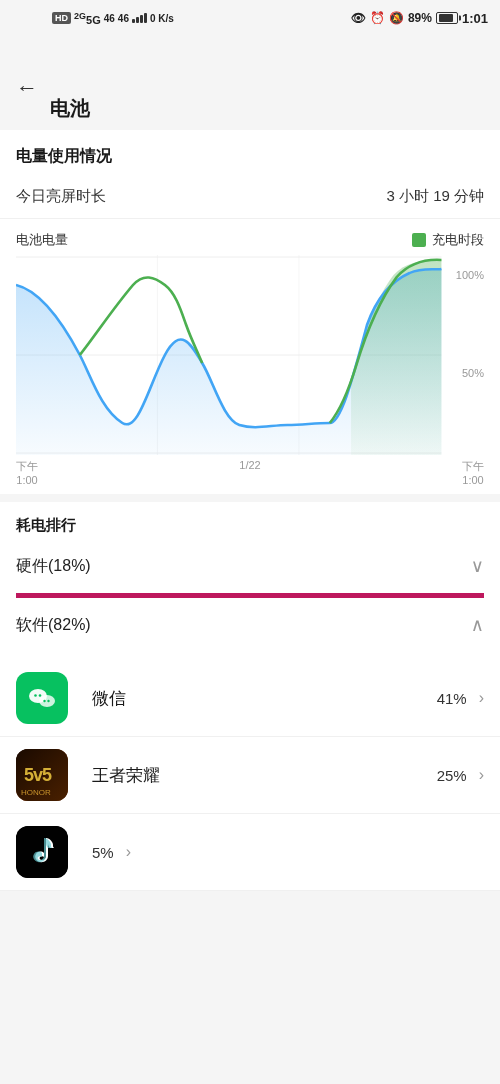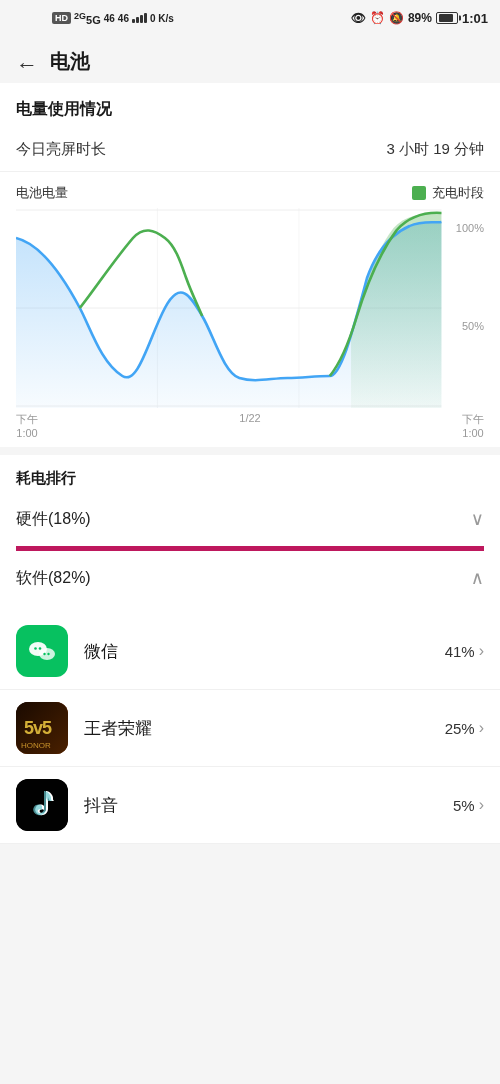--- a/index.html
+++ b/index.html
@@ -83,20 +83,21 @@
     }
     .back-arrow {
       font-size: 22px;
       color: #333;
       cursor: pointer;
     }
     .header-title {
       font-size: 20px;
       font-weight: 600;
       color: #1a1a1a;
+      margin-top: 47px;
     }
 
     
     .content {
       background: #fff;
       margin: 0;
     }
 
     .section-title {
       font-size: 16px;
@@ -224,20 +225,21 @@
     .app-list {
       background: #fff;
       padding: 0 0 0 0;
     }
     .app-row {
       display: flex;
       align-items: center;
       padding: 12px 16px;
       border-bottom: 1px solid #f0f0f0;
       cursor: pointer;
+      gap: 8px;
     }
     .app-icon {
       width: 52px;
       height: 52px;
       border-radius: 12px;
       margin-right: 16px;
       flex-shrink: 0;
       display: flex;
       align-items: center;
       justify-content: center;
@@ -460,18 +462,17 @@
   <div class="app-row">
     <div class="app-icon app-icon-douyin">
       <svg viewBox="0 0 52 52" width="52" height="52">
         <rect width="52" height="52" rx="12" fill="#010101"></rect>
 
         <path d="M30 12 C30 12 34 12 36 16 C38 19 36 20 38 22 L34 22 C32 20 32 18 32 16 L32 30 C32 34 28 37 24 36 C20 35 18 31 20 28 C22 25 26 25 28 27 L28 31 C27 30 25 30 24 31 C23 32 24 34 26 34 C28 34 30 32 30 30 Z" fill="white"></path>
 
         <path d="M28 12 C28 12 32 12 34 16 C36 19 34 20 36 22 L32 22 C30 20 30 18 30 16 L30 30 C30 34 26 37 22 36 C18 35 16 31 18 28 C20 25 24 25 26 27 L26 31 C25 30 23 30 22 31 C21 32 22 34 24 34 C26 34 28 32 28 30 Z" fill="#69C9D0" opacity="0.7"></path>
       </svg>
     </div>
-    <span class="app-name">抖音</span>
     <span class="app-usage">5%</span>
     <span class="app-chevron">›</span>
   </div>
 
 </div>
 
 </body></html>

